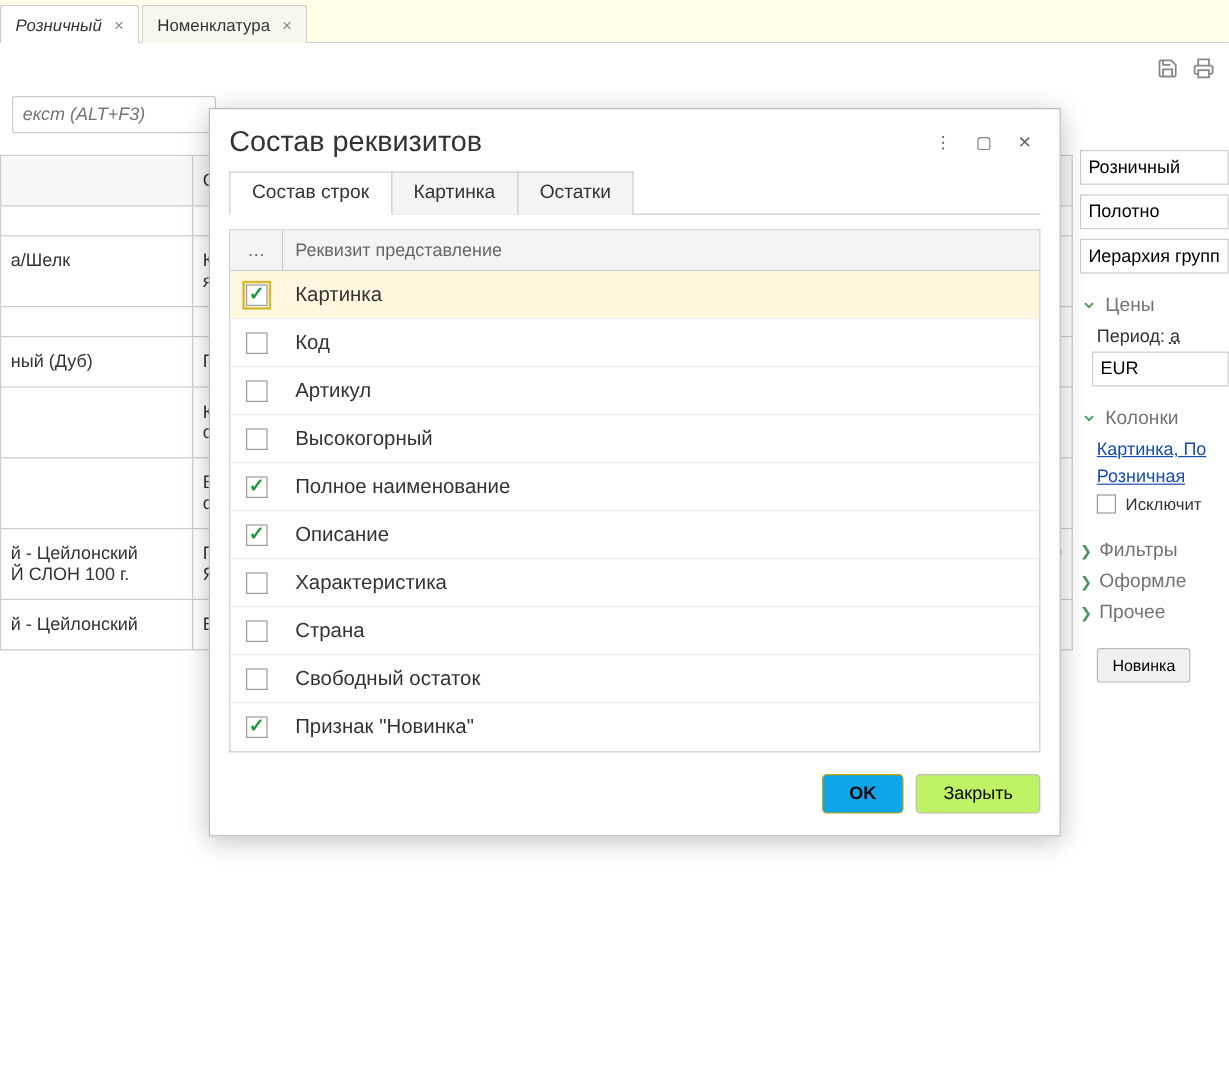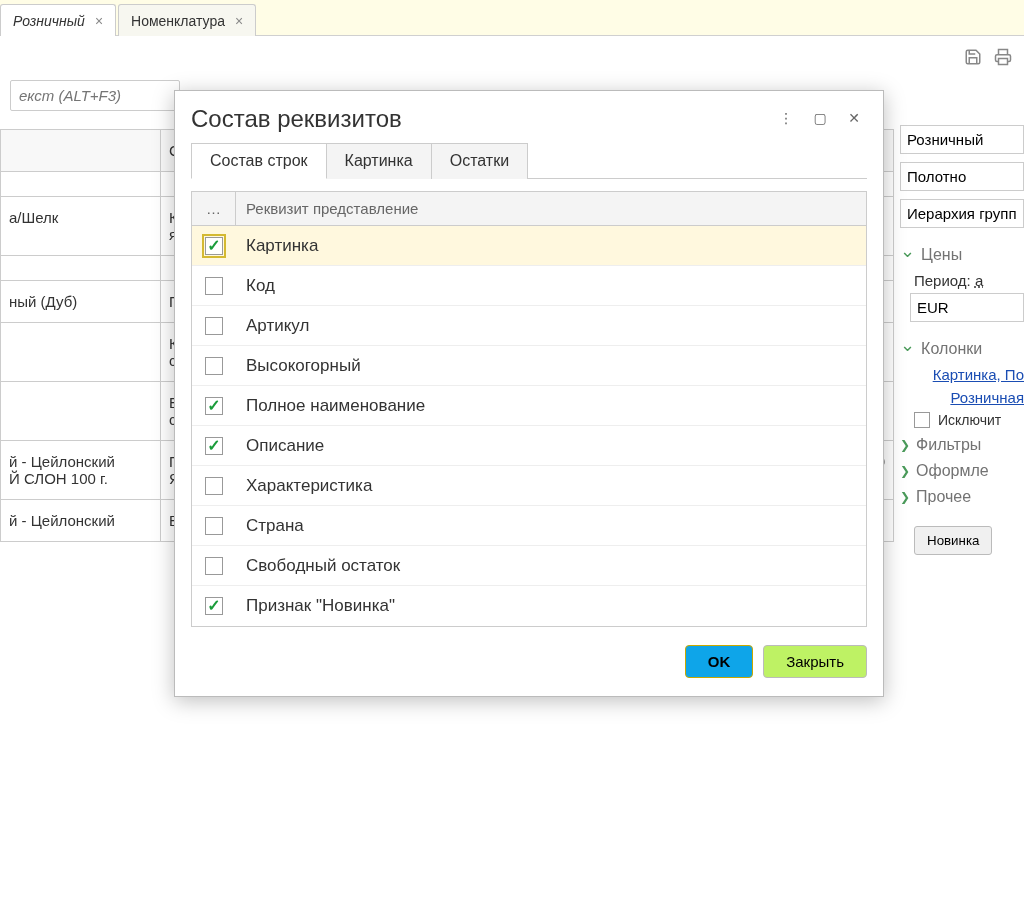--- a/index.html
+++ b/index.html
@@ -32,22 +32,22 @@
 .bg-table .col3 { width: 50px; }
 .bg-table .col4 { width: 80px; text-align: right;}
 
 
 .rp-input { width: 100%; border: 1px solid #ccc; padding: 5px 6px; margin-bottom: 8px; font-size: 15px; }
 .rp-section { display: flex; align-items: center; color: #737373; font-size: 16px; margin: 8px 0 6px; cursor: pointer; }
 .rp-section .chev { margin-right: 6px; font-size: 12px; }
 .rp-section.closed .chev::before { content: "❯"; color: #4a9a5a;}
 .rp-section.open .chev::before { content: "⌄"; font-size: 18px; position: relative; top: -4px; color: #4a9a5a;}
 .rp-text { margin: 4px 0 4px 14px; font-size: 15px; }
-.rp-link { color: #1a4db3; text-decoration: underline; cursor: pointer; display:block; margin: 6px 0 6px 14px; font-size:15px;text-align:right; }
-.rp-check { display:flex; align-items:flex-start; margin: 6px 0 8px 14px; }
+.rp-link { color: #1a4db3; text-decoration: underline; cursor: pointer; display:block; margin: 6px 0 6px 14px; font-size:15px; }
+.rp-check { display:flex; align-items:flex-start; margin: 6px 0 22px 14px; }
 .rp-check .cb { width: 16px; height: 16px; border: 1px solid #999; margin-right: 8px; }
 .rp-btn { margin-top: 14px; margin-left: 14px; padding: 6px 12px; border: 1px solid #bbb; background: #f0f0f0; border-radius: 3px; }
 .dialog { position: absolute; left: 174px; top: 90px; width: 710px; background: #fff; border: 1px solid #bbb; box-shadow: 0 4px 20px rgba(0,0,0,0.25); }
 .dialog-header { display: flex; align-items: flex-start; padding: 14px 16px 10px; }
 .dialog-title { font-size: 24px; flex: 1; }
 .dialog-hbtn { width: 26px; height: 26px; display: flex; align-items: center; justify-content: center; margin-left: 8px; color: #666; cursor: pointer; }
 
 
 .dialog-tabs { display: flex; padding: 0 16px; }
 .dialog-tab { padding: 8px 18px; border: 1px solid #ccc; background: #f4f4f4; cursor: pointer; font-size: 16px; border-bottom: none; margin-right: -1px;}

